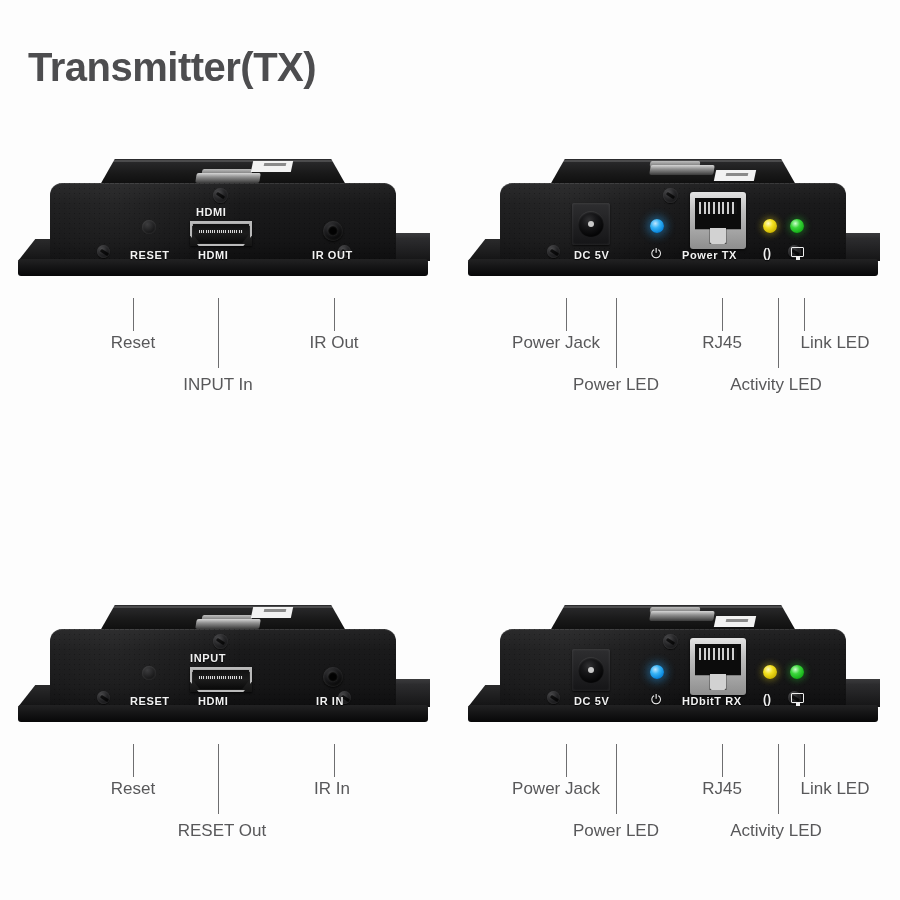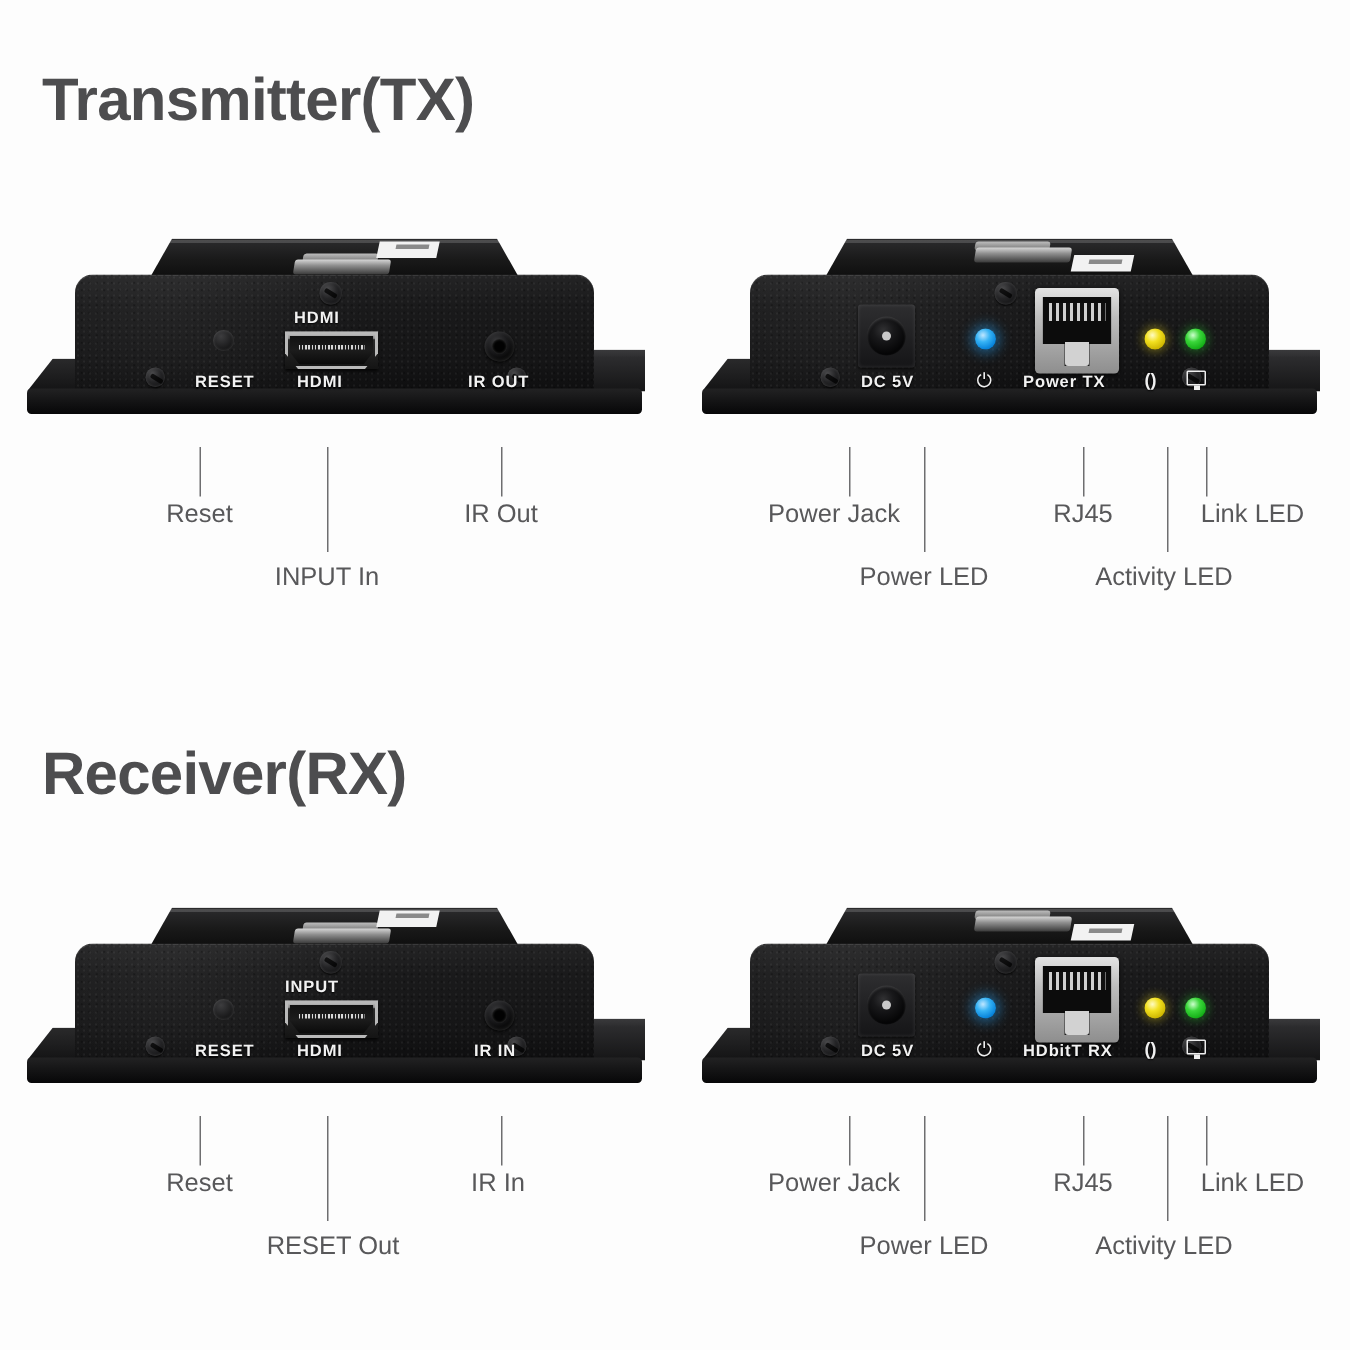--- a/index.html
+++ b/index.html
@@ -476,21 +476,20 @@
     <div class="callout-line" style="left:722px; top:298px; height:33px;"></div>
     <div class="callout-label" style="left:722px; top:333px;">RJ45</div>
 
     <div class="callout-line" style="left:778px; top:298px; height:70px;"></div>
     <div class="callout-label" style="left:776px; top:375px;">Activity LED</div>
 
     <div class="callout-line" style="left:804px; top:298px; height:33px;"></div>
     <div class="callout-label" style="left:835px; top:333px;">Link LED</div>
   </div>
 
-  <div class="section-title" id="title-rx">Receiver(RX)</div>
 
   <div class="device" id="rx-front" style="left:8px; top:591px;">
     <div class="chassis">
       <div class="lid"></div>
       <div class="lid-hi"></div>
       <div class="clip2"></div>
       <div class="clip"></div>
       <div class="sticker"></div>
       <div class="sticker-txt"></div>
 

